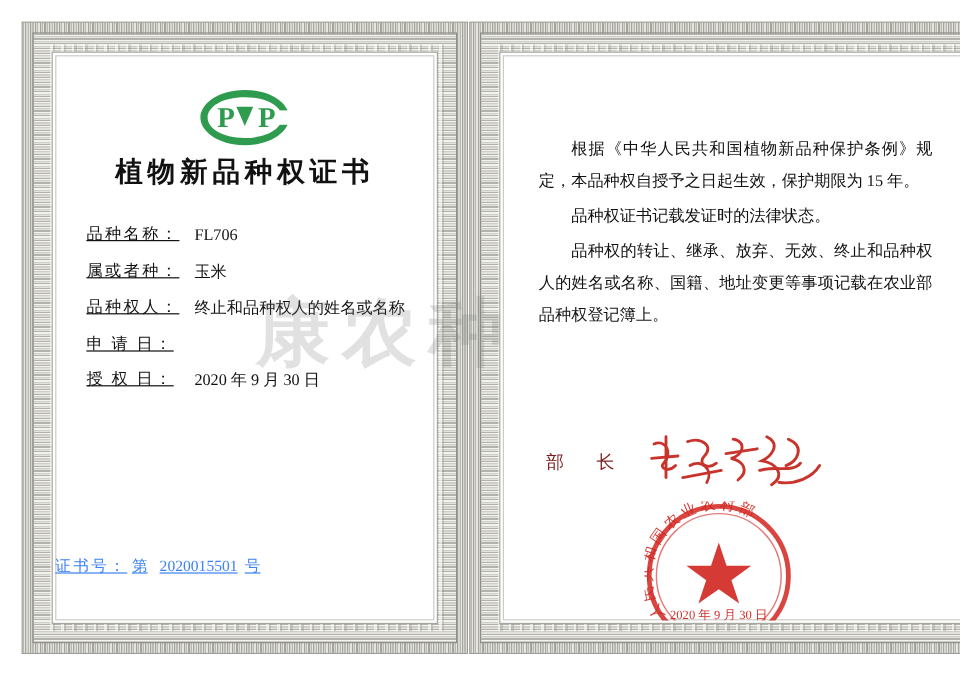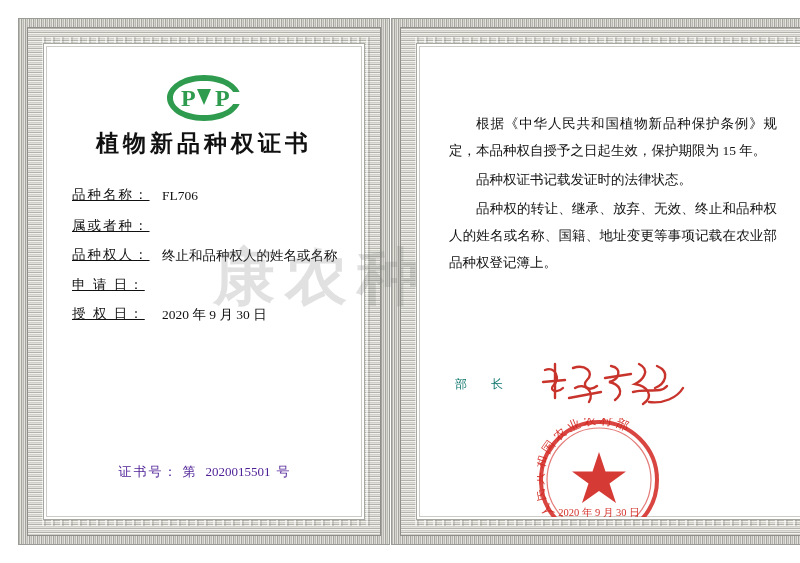--- a/index.html
+++ b/index.html
@@ -144,23 +144,23 @@
     display: block;
   }
   .field-value.latin {
     font-family: "Liberation Serif", "DejaVu Serif", serif;
   }
 
   .cert-number {
     position: absolute;
     bottom: 36px;
     left: 0; right: 0;
-    text-align: center;
     font-size: 13px;
-    color: #4c1d95;
+    color: #3b82f6;
+    text-decoration: underline;
   }
   .cert-number .cn-label { letter-spacing: 2px; }
   .cert-number .cn-no { margin: 0 4px; }
   .cert-number .cn-value { margin: 0 6px; }
 
   
   .para-block {
     position: absolute;
     top: 64px;
     left: 30px;
@@ -169,23 +169,23 @@
     line-height: 2.0;
     color: #111;
     text-align: justify;
   }
   .para { text-indent: 2em; margin: 0 0 2px 0; }
 
   .minister-row {
     position: absolute;
     top: 330px;
     left: 36px;
-    font-size: 12px;
+    font-size: 15px;
     letter-spacing: 6px;
-    color: #0f766e;
+    color: #7f1d1d;
   }
   .signature {
     position: absolute;
     top: 312px;
     left: 120px;
     width: 150px;
     height: 58px;
   }
   .signature svg { display: block; }
 
@@ -243,20 +243,21 @@
 
       <div class="fields">
 
         <div class="field-row">
           <div class="field-label">品种名称：</div>
           <div class="field-value latin">FL706</div>
         </div>
 
         <div class="field-row">
           <div class="field-label">属或者种：</div>
+          <div class="field-value">玉米</div>
         </div>
 
         <div class="field-row">
           <div class="field-label">品种权人：</div>
           <div class="field-value">终止和品种权人的姓名或名称</div>
         </div>
 
 
 
         <div class="field-row">

